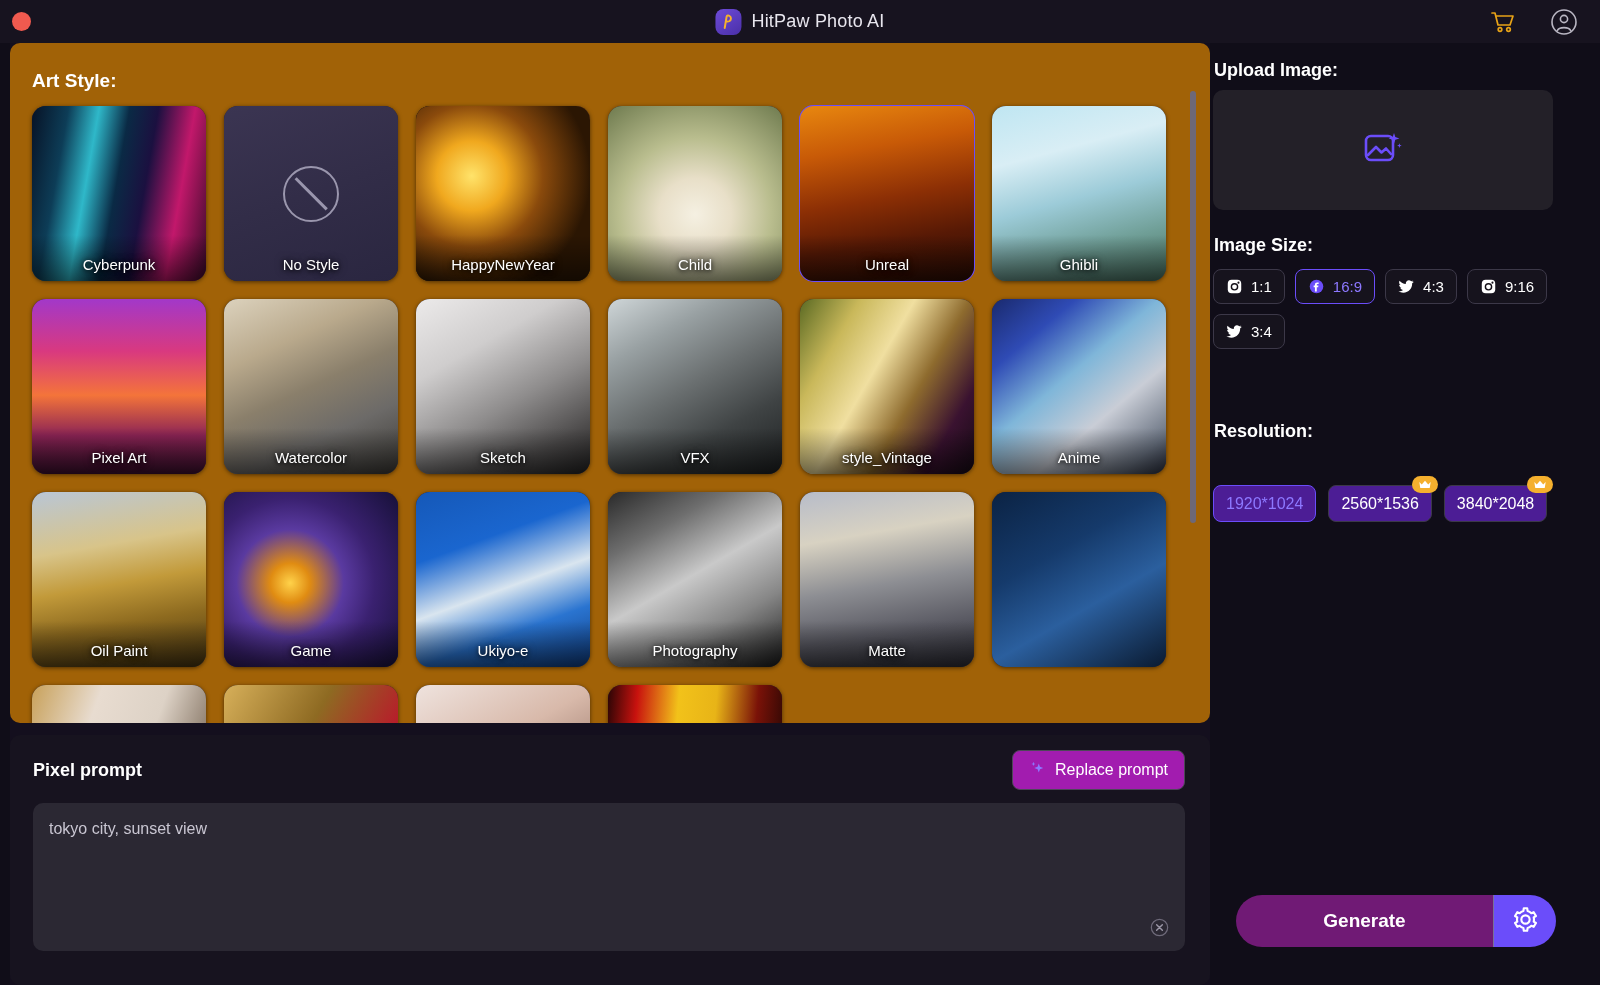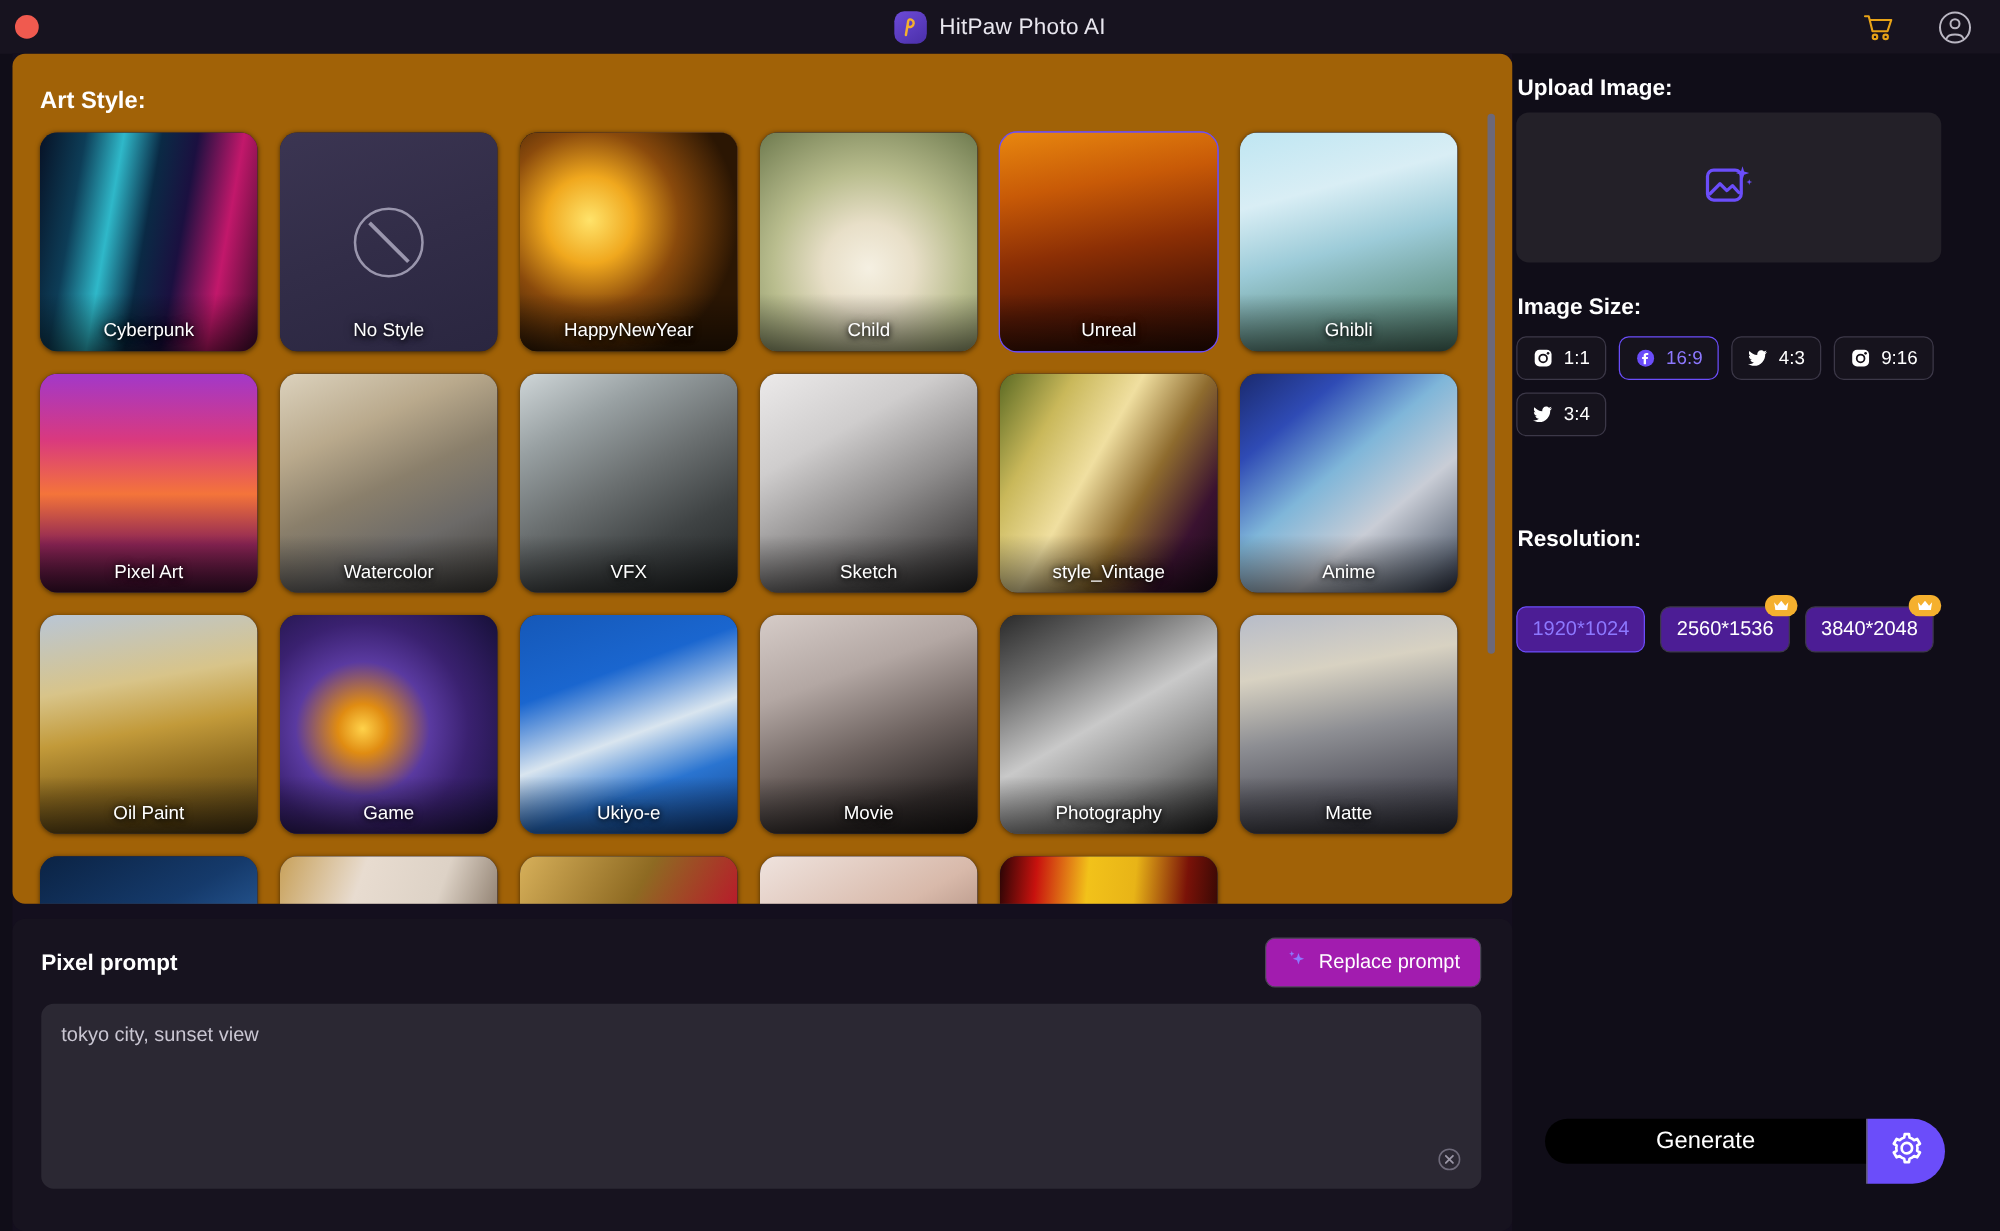--- a/index.html
+++ b/index.html
@@ -221,25 +221,25 @@
     width: 26px; height: 17px; border-radius: 9px;
     background: #f5b02e;
     display: flex; align-items: center; justify-content: center;
   }
   .gen-row {
     position: absolute; left: 26px; bottom: 38px;
     width: 320px; height: 52px;
     display: flex;
   }
   .gen-btn {
-    flex: 1; height: 36px;
-    background: #000000;
+    flex: 1; height: 52px;
+    background: #701a75;
     border-radius: 26px 0 0 26px;
     display: flex; align-items: center; justify-content: center;
-    color: #ffffff; font-size: 19px; font-weight: normal;
+    color: #ffffff; font-size: 19px; font-weight: bold;
     cursor: pointer;
   }
   .gen-sep { width: 1px; height: 52px; background: #cfc4ff; opacity:.55; }
   .gear-btn {
     width: 62px; height: 52px;
     background: #6b4dfa;
     border-radius: 0 26px 26px 0;
     display: flex; align-items: center; justify-content: center;
     cursor: pointer;
   }
@@ -319,30 +319,30 @@
             <div class="art" style="background: linear-gradient(rgb(162, 56, 201) 0%, rgb(217, 57, 127) 30%, rgb(244, 116, 58) 55%, rgb(140, 36, 85) 78%, rgb(62, 16, 48) 100%);"></div>
             <div class="shade"></div>
             <div class="lbl">Pixel Art</div>
           </div>
           <div class="card">
             <div class="art" style="background: linear-gradient(155deg, rgb(220, 210, 189) 0%, rgb(185, 169, 140) 28%, rgb(138, 127, 107) 50%, rgb(108, 106, 104) 72%, rgb(60, 58, 54) 100%);"></div>
             <div class="shade"></div>
             <div class="lbl">Watercolor</div>
           </div>
           <div class="card">
+            <div class="art" style="background: linear-gradient(150deg, rgb(236, 234, 234) 0%, rgb(207, 205, 205) 30%, rgb(142, 140, 140) 58%, rgb(77, 75, 75) 82%, rgb(36, 35, 35) 100%);"></div>
+            <div class="shade"></div>
+            <div class="lbl">Sketch</div>
+          </div>
+          <div class="card">
             <div class="art" style="background: linear-gradient(150deg, rgb(207, 214, 216) 0%, rgb(152, 160, 162) 24%, rgb(107, 112, 113) 48%, rgb(63, 67, 68) 72%, rgb(29, 32, 33) 100%);"></div>
             <div class="shade"></div>
             <div class="lbl">VFX</div>
           </div>
           <div class="card">
-            <div class="art" style="background: linear-gradient(150deg, rgb(236, 234, 234) 0%, rgb(207, 205, 205) 30%, rgb(142, 140, 140) 58%, rgb(77, 75, 75) 82%, rgb(36, 35, 35) 100%);"></div>
-            <div class="shade"></div>
-            <div class="lbl">Sketch</div>
-          </div>
-          <div class="card">
             <div class="art" style="background: linear-gradient(120deg, rgb(91, 106, 35) 0%, rgb(201, 184, 90) 22%, rgb(240, 223, 160) 42%, rgb(142, 107, 46) 62%, rgb(58, 18, 48) 82%, rgb(22, 10, 20) 100%);"></div>
             <div class="shade"></div>
             <div class="lbl">style_Vintage</div>
           </div>
           <div class="card">
             <div class="art" style="background: linear-gradient(140deg, rgb(26, 42, 110) 0%, rgb(47, 75, 181) 22%, rgb(127, 182, 217) 44%, rgb(201, 205, 214) 66%, rgb(106, 115, 130) 88%, rgb(43, 48, 64) 100%);"></div>
             <div class="shade"></div>
             <div class="lbl">Anime</div>
           </div>
           <div class="card">
@@ -352,25 +352,20 @@
           </div>
           <div class="card">
             <div class="art" style="background: radial-gradient(circle at 38% 52%, rgb(255, 210, 74) 0%, rgb(224, 140, 18) 14%, rgb(90, 58, 160) 38%, rgb(58, 33, 112) 60%, rgb(22, 16, 56) 100%);"></div>
             <div class="shade"></div>
             <div class="lbl">Game</div>
           </div>
           <div class="card">
             <div class="art" style="background: linear-gradient(160deg, rgb(21, 88, 184) 0%, rgb(26, 102, 207) 30%, rgb(217, 229, 239) 54%, rgb(42, 116, 208) 74%, rgb(15, 61, 130) 100%);"></div>
             <div class="shade"></div>
             <div class="lbl">Ukiyo-e</div>
-          </div>
-          <div class="card">
-            <div class="art" style="background: linear-gradient(160deg, rgb(214, 204, 200) 0%, rgb(179, 167, 163) 30%, rgb(109, 98, 95) 58%, rgb(50, 44, 43) 82%, rgb(23, 20, 20) 100%);"></div>
-            <div class="shade"></div>
-            <div class="lbl">Movie</div>
           </div>
           <div class="card">
             <div class="art" style="background: linear-gradient(150deg, rgb(42, 42, 42) 0%, rgb(110, 110, 110) 24%, rgb(201, 201, 201) 48%, rgb(134, 134, 134) 72%, rgb(27, 27, 27) 100%);"></div>
             <div class="shade"></div>
             <div class="lbl">Photography</div>
           </div>
           <div class="card">
             <div class="art" style="background: linear-gradient(170deg, rgb(183, 188, 201) 0%, rgb(216, 210, 194) 26%, rgb(141, 142, 147) 52%, rgb(90, 90, 99) 76%, rgb(44, 44, 53) 100%);"></div>
             <div class="shade"></div>
             <div class="lbl">Matte</div>

